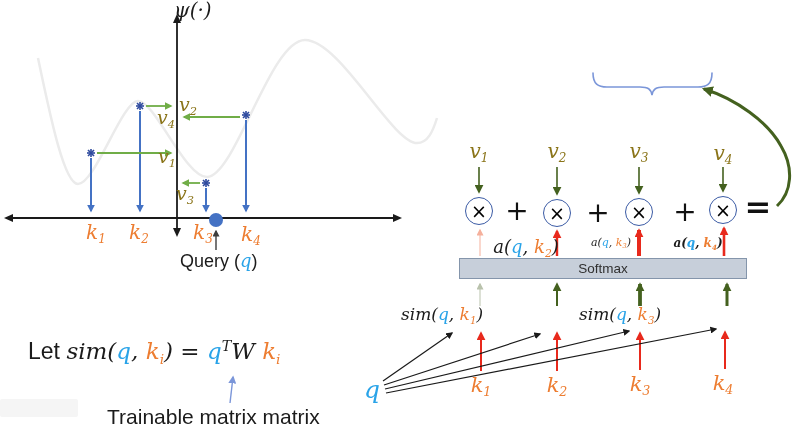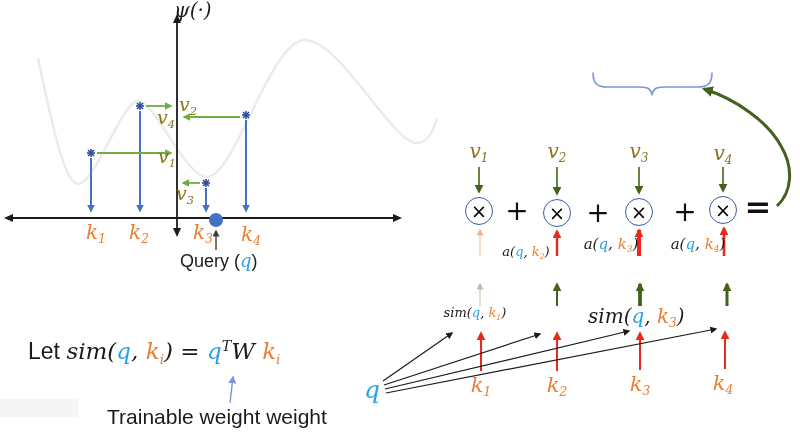--- a/index.html
+++ b/index.html
@@ -183,21 +183,21 @@
   <div class="lbl math" style="left:157px; top:108px; font-size:19px;"><span style="color: rgb(138, 116, 25);">v</span><span class="sub" style="color: rgb(138, 116, 25);">4</span></div>
 
   <div class="lbl math ctr" style="left:76px;  top:222px; width:40px; font-size:20px;"><span style="color: rgb(237, 125, 49);">k</span><span class="sub" style="color: rgb(237, 125, 49);">1</span></div>
   <div class="lbl math ctr" style="left:119px; top:222px; width:40px; font-size:20px;"><span style="color: rgb(237, 125, 49);">k</span><span class="sub" style="color: rgb(237, 125, 49);">2</span></div>
   <div class="lbl math ctr" style="left:183px; top:222px; width:40px; font-size:20px;"><span style="color: rgb(237, 125, 49);">k</span><span class="sub" style="color: rgb(237, 125, 49);">3</span></div>
   <div class="lbl math ctr" style="left:231px; top:224px; width:40px; font-size:20px;"><span style="color: rgb(237, 125, 49);">k</span><span class="sub" style="color: rgb(237, 125, 49);">4</span></div>
 
   <div class="lbl sans" style="left:180px; top:252px; font-size:18px;"><span>Query (</span><span class="math" style="color: rgb(41, 163, 232);">q</span><span>)</span></div>
 
   <div class="lbl math" style="left:28px; top:339px; font-size:23px;"><span class="up sf">Let  </span><span>sim(</span><span style="color: rgb(41, 163, 232);">q</span><span>, </span><span style="color: rgb(237, 125, 49);">k</span><span class="sub" style="color: rgb(237, 125, 49);">i</span><span>) = </span><span style="color: rgb(41, 163, 232);">q</span><span class="sup">T</span><span>W </span><span style="color: rgb(237, 125, 49);">k</span><span class="sub" style="color: rgb(237, 125, 49);">i</span></div>
-  <div class="lbl sans" style="left:107px; top:406px; font-size:21px;"><span>Trainable weight weight</span></div>
+  <div class="lbl sans" style="left:107px; top:406px; font-size:21px;"><span>Trainable matrix matrix</span></div>
 
 
   <div class="lbl math ctr" style="left:459px; top:141px; width:40px; font-size:20px;"><span style="color: rgb(138, 116, 25);">v</span><span class="sub" style="color: rgb(138, 116, 25);">1</span></div>
   <div class="lbl math ctr" style="left:537px; top:141px; width:40px; font-size:20px;"><span style="color: rgb(138, 116, 25);">v</span><span class="sub" style="color: rgb(138, 116, 25);">2</span></div>
   <div class="lbl math ctr" style="left:619px; top:141px; width:40px; font-size:20px;"><span style="color: rgb(138, 116, 25);">v</span><span class="sub" style="color: rgb(138, 116, 25);">3</span></div>
   <div class="lbl math ctr" style="left:703px; top:143px; width:40px; font-size:20px;"><span style="color: rgb(138, 116, 25);">v</span><span class="sub" style="color: rgb(138, 116, 25);">4</span></div>
 
   <div class="circle-x" style="left:465px; top:197px;">
       <span>×</span>
     </div>
@@ -209,27 +209,30 @@
     </div>
   <div class="circle-x" style="left:709px; top:196px;">
       <span>×</span>
     </div>
 
   <div class="op" style="left:505px; top:196px; width:24px; font-size:28px; line-height:30px;">+</div>
   <div class="op" style="left:586px; top:198px; width:24px; font-size:28px; line-height:30px;">+</div>
   <div class="op" style="left:673px; top:197px; width:24px; font-size:28px; line-height:30px;">+</div>
   <div class="op" style="left:744px; top:189px; width:28px; font-size:32px; line-height:36px; font-weight:bold;">=</div>
 
-  <div class="lbl math ctr" style="left:486px; top:245px; width:80px; font-size:13px;"><span>a(</span><span style="color: rgb(41, 163, 232);">q</span><span>, </span><span style="color: rgb(237, 125, 49);">k</span><span class="sub" style="color: rgb(237, 125, 49);">2</span><span>)</span></div>
-  <div class="lbl math ctr" style="left:571px; top:237px; width:80px; font-size:15px;"><span>a(</span><span style="color: rgb(41, 163, 232);">q</span><span>, </span><span style="color: rgb(237, 125, 49);">k</span><span class="sub" style="color: rgb(237, 125, 49);">3</span><span>)</span></div>
-  <div class="lbl math ctr" style="left:658px; top:237px; width:80px; font-size:15px;"><span>a(</span><span style="color: rgb(41, 163, 232);">q</span><span>, </span><span style="color: rgb(237, 125, 49);">k</span><span class="sub" style="color: rgb(237, 125, 49);">4</span><span>)</span></div>
-
-
-  <div class="lbl math ctr" style="left:427px; top:306px; width:96px; font-size:13px;"><span>sim(</span><span style="color: rgb(41, 163, 232);">q</span><span>, </span><span style="color: rgb(237, 125, 49);">k</span><span class="sub" style="color: rgb(237, 125, 49);">1</span><span>)</span></div>
-  <div class="lbl math ctr" style="left:588px; top:306px; width:96px; font-size:20px;"><span>sim(</span><span style="color: rgb(41, 163, 232);">q</span><span>, </span><span style="color: rgb(237, 125, 49);">k</span><span class="sub" style="color: rgb(237, 125, 49);">3</span><span>)</span></div>
+  <div class="lbl math ctr" style="left:486px; top:238px; width:80px; font-size:18px;"><span>a(</span><span style="color: rgb(41, 163, 232);">q</span><span>, </span><span style="color: rgb(237, 125, 49);">k</span><span class="sub" style="color: rgb(237, 125, 49);">2</span><span>)</span></div>
+  <div class="lbl math ctr" style="left:571px; top:237px; width:80px; font-size:11px;"><span>a(</span><span style="color: rgb(41, 163, 232);">q</span><span>, </span><span style="color: rgb(237, 125, 49);">k</span><span class="sub" style="color: rgb(237, 125, 49);">3</span><span>)</span></div>
+  <div class="lbl math ctr" style="left:658px; top:237px; width:80px; font-size:12px;font-weight:bold;"><span>a(</span><span style="color: rgb(41, 163, 232);">q</span><span>, </span><span style="color: rgb(237, 125, 49);">k</span><span class="sub" style="color: rgb(237, 125, 49);">4</span><span>)</span></div>
+
+  <div class="softmax-box sans">
+      <span>Softmax</span>
+    </div>
+
+  <div class="lbl math ctr" style="left:394px; top:306px; width:96px; font-size:17px;"><span>sim(</span><span style="color: rgb(41, 163, 232);">q</span><span>, </span><span style="color: rgb(237, 125, 49);">k</span><span class="sub" style="color: rgb(237, 125, 49);">1</span><span>)</span></div>
+  <div class="lbl math ctr" style="left:572px; top:306px; width:96px; font-size:17px;"><span>sim(</span><span style="color: rgb(41, 163, 232);">q</span><span>, </span><span style="color: rgb(237, 125, 49);">k</span><span class="sub" style="color: rgb(237, 125, 49);">3</span><span>)</span></div>
 
   <div class="lbl math ctr" style="left:461px; top:374px; width:40px; font-size:21px;"><span style="color: rgb(237, 125, 49);">k</span><span class="sub" style="color: rgb(237, 125, 49);">1</span></div>
   <div class="lbl math ctr" style="left:537px; top:374px; width:40px; font-size:21px;"><span style="color: rgb(237, 125, 49);">k</span><span class="sub" style="color: rgb(237, 125, 49);">2</span></div>
   <div class="lbl math ctr" style="left:620px; top:373px; width:40px; font-size:21px;"><span style="color: rgb(237, 125, 49);">k</span><span class="sub" style="color: rgb(237, 125, 49);">3</span></div>
   <div class="lbl math ctr" style="left:703px; top:372px; width:40px; font-size:21px;"><span style="color: rgb(237, 125, 49);">k</span><span class="sub" style="color: rgb(237, 125, 49);">4</span></div>
 
   <div class="lbl math" style="left:364px; top:377px; font-size:25px;"><span style="color: rgb(41, 163, 232);">q</span></div>
 
 </div>
 

